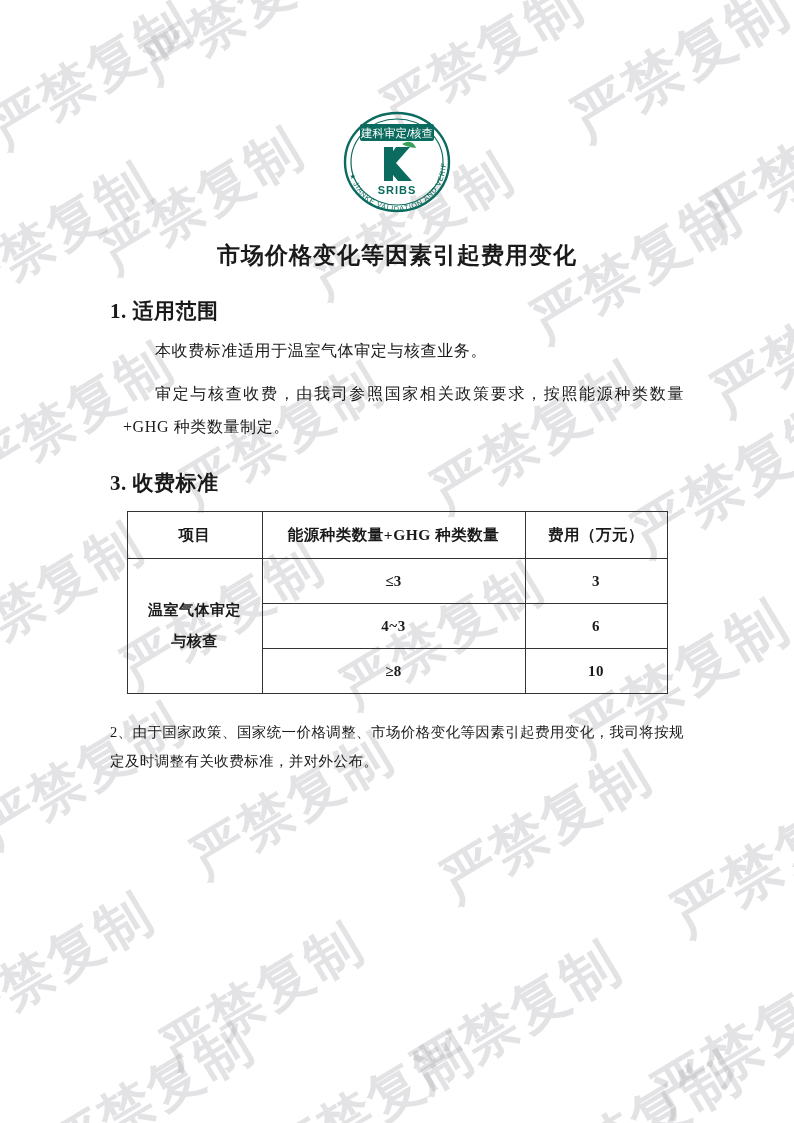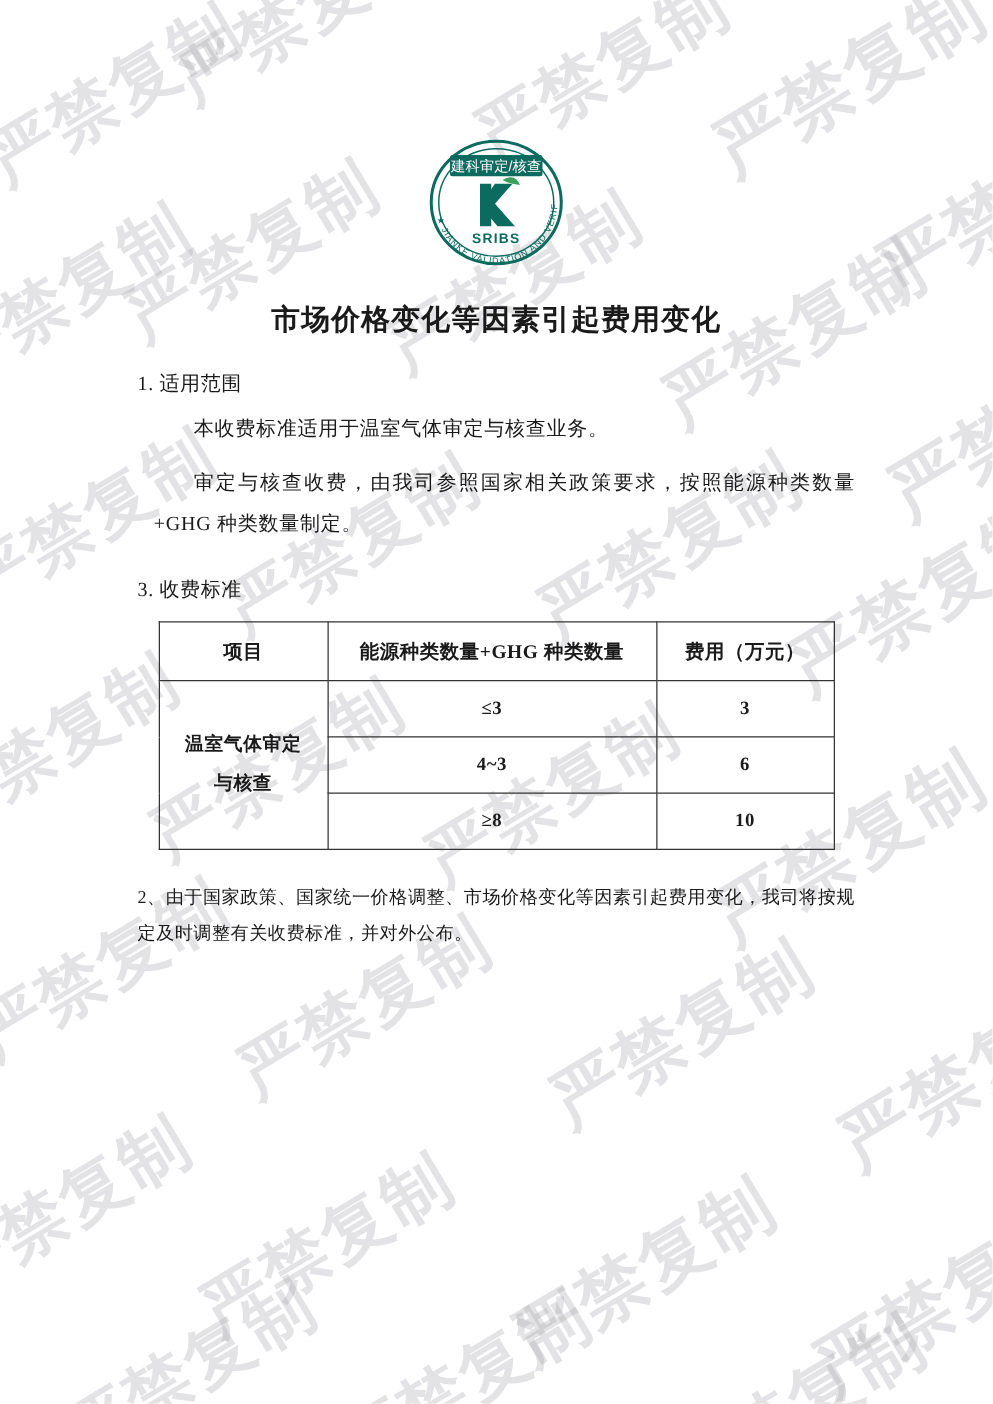--- a/index.html
+++ b/index.html
@@ -64,22 +64,22 @@
     font-size: 23px;
     font-weight: bold;
     letter-spacing: 1px;
     margin-top: 22px;
     margin-bottom: 0;
     font-family: "Liberation Serif", "DejaVu Serif", serif;
   }
 
   
   .section-heading {
-    font-size: 16px;
-    font-weight: normal;
+    font-size: 21px;
+    font-weight: bold;
     margin-top: 26px;
     margin-bottom: 0;
     letter-spacing: 0.5px;
   }
   .para {
     font-size: 16px;
     line-height: 2.05;
     text-indent: 2em;
     margin-top: 10px;
     margin-bottom: 0;

